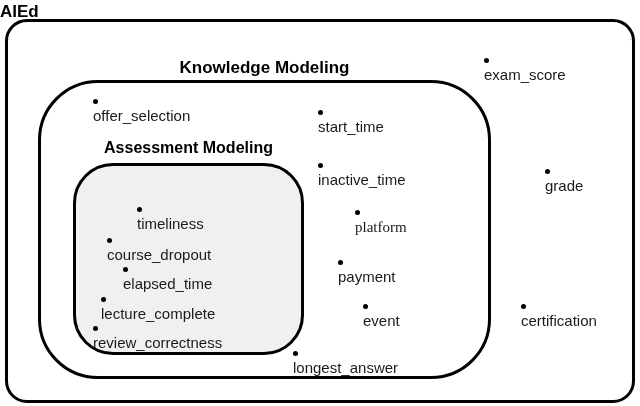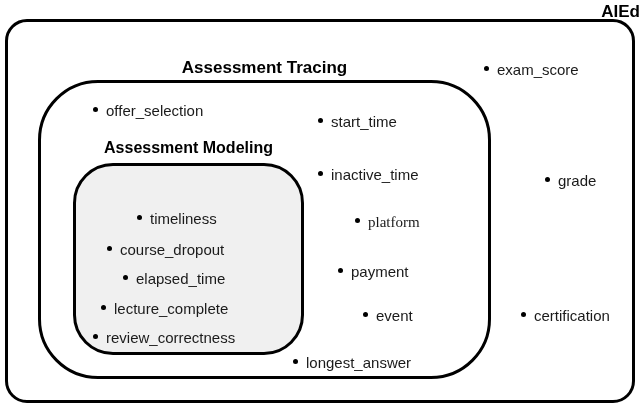--- a/index.html
+++ b/index.html
@@ -52,21 +52,21 @@
     font-weight: bold;
     color: #000000;
     white-space: nowrap;
     letter-spacing: 0px;
   }
   #title-aied {
     font-size: 17px;
     left: 0;
     top: 2px;
     width: 640px;
-    text-align: right;
+    text-align: left;
   }
   #title-kt {
     font-size: 17px;
     left: 38px;
     top: 58px;
     width: 453px;
     text-align: center;
   }
   #title-am {
     font-size: 16px;
@@ -78,20 +78,21 @@
 
   
   .item {
     position: absolute;
     display: flex;
     align-items: baseline;
     white-space: nowrap;
     color: #1a1a1a;
     font-size: 15px;
     line-height: 16px;
+    flex-direction: column;
   }
   .item .bullet {
     display: inline-block;
     width: 5px;
     height: 5px;
     border-radius: 50%;
     background: #000000;
     margin-right: 8px;
     position: relative;
     top: -4px;
@@ -107,21 +108,21 @@
 <div id="canvas">
 
   <div class="box" id="box-aied"></div>
 
   <div class="box" id="box-kt"></div>
 
   <div class="box" id="box-am"></div>
 
   <div class="group-title" id="title-aied">AIEd</div>
 
-  <div class="group-title" id="title-kt">Assessment Tracing</div>
+  <div class="group-title" id="title-kt">Knowledge Modeling</div>
 
   <div class="group-title" id="title-am">Assessment Modeling</div>
 
   <div class="item" style="left:137px; top:211px;justify-content:center;">
     <span class="bullet"></span>
     <span class="label">timeliness</span>
   </div>
   <div class="item" style="left:107px; top:242px;">
     <span class="bullet"></span>
     <span class="label">course_dropout</span>

